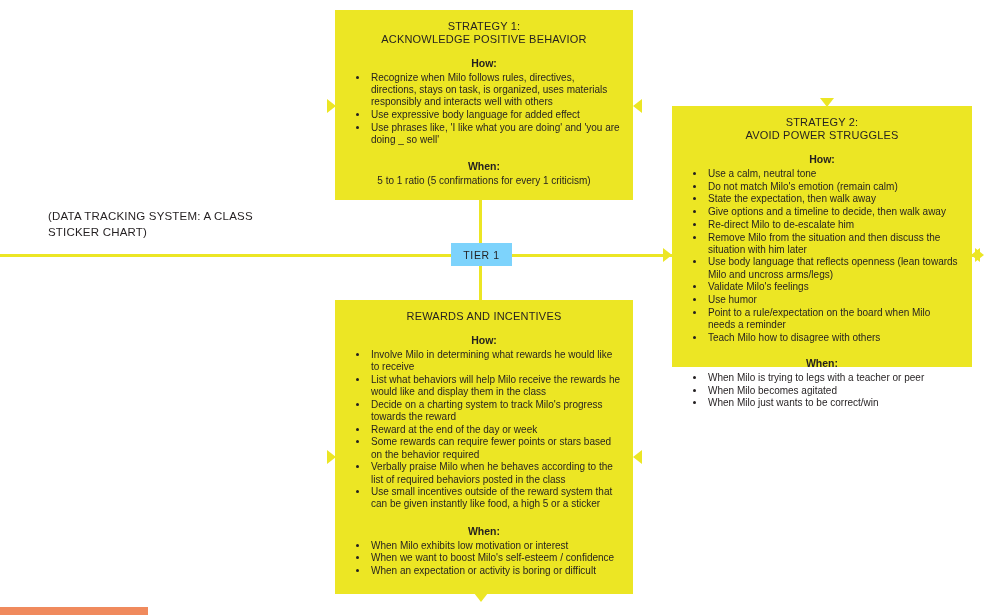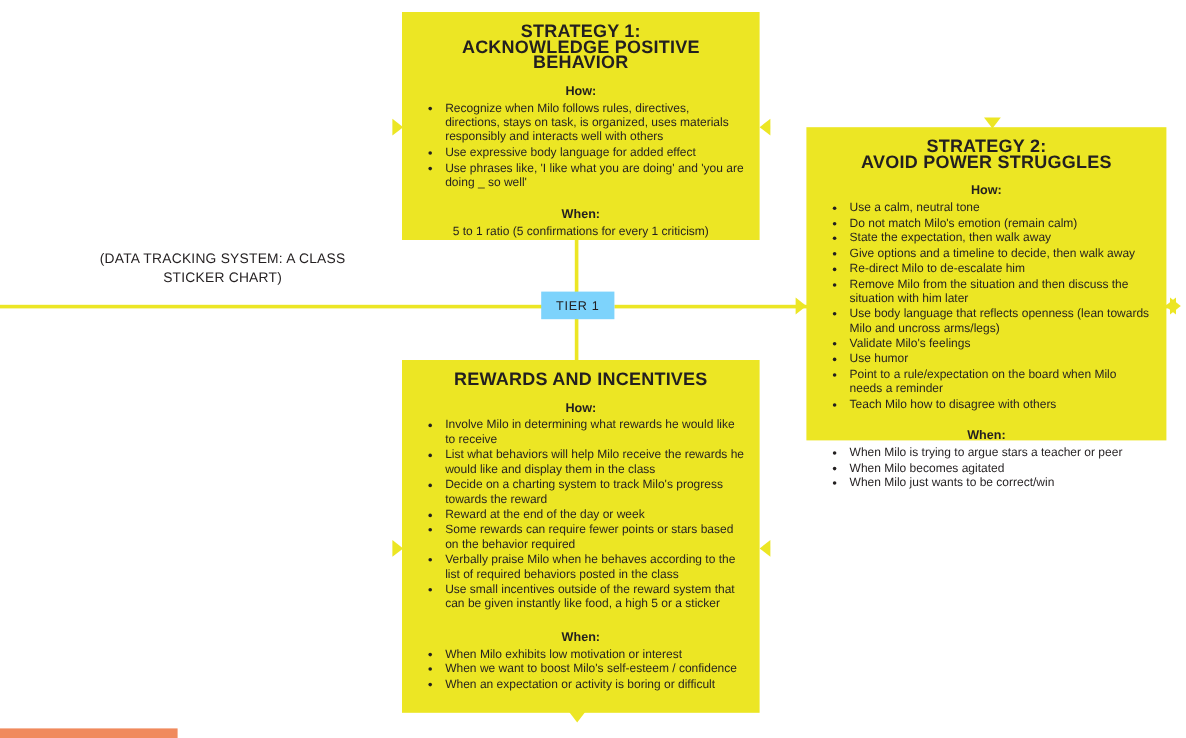--- a/index.html
+++ b/index.html
@@ -22,22 +22,22 @@
     height: 615px;
   }
   .card {
     position: absolute;
     background: #ece624;
     box-sizing: border-box;
     padding: 10px 12px 12px 12px;
   }
   .card .title {
     text-align: center;
-    font-weight: bold;
-    font-size: 15px;
+    font-weight: normal;
+    font-size: 11px;
     line-height: 13px;
     letter-spacing: 0.2px;
   }
   .card .subhead {
     text-align: center;
     font-weight: bold;
     font-size: 10.5px;
     margin-top: 11px;
     margin-bottom: 3px;
   }
@@ -67,21 +67,21 @@
     align-items: center;
     justify-content: center;
     font-size: 10.5px;
     letter-spacing: 0.6px;
     color: #231f20;
   }
 
   
   #data-label {
     position: absolute;
-    text-align: center;
+    text-align: left;
     font-size: 11.5px;
     line-height: 16px;
     color: #231f20;
     letter-spacing: 0.2px;
   }
 
   
   .line-h {
     position: absolute;
     background: #ece624;
@@ -193,21 +193,21 @@
       <li>Re-direct Milo to de-escalate him</li>
       <li>Remove Milo from the situation and then discuss the situation with him later</li>
       <li>Use body language that reflects openness (lean towards Milo and uncross arms/legs)</li>
       <li>Validate Milo's feelings</li>
       <li>Use humor</li>
       <li>Point to a rule/expectation on the board when Milo needs a reminder</li>
       <li>Teach Milo how to disagree with others</li>
     </ul>
     <div class="subhead" style="margin-top:13px;">When:</div>
     <ul>
-      <li>When Milo is trying to argue stars a teacher or peer</li>
+      <li>When Milo is trying to legs with a teacher or peer</li>
       <li>When Milo becomes agitated</li>
       <li>When Milo just wants to be correct/win</li>
     </ul>
   </div>
 
   <div class="card" style="left:335px; top:300px; width:298px; height:294px;">
     <div class="title">
       <div>REWARDS AND INCENTIVES</div>
     </div>
     <div class="subhead">How:</div>

